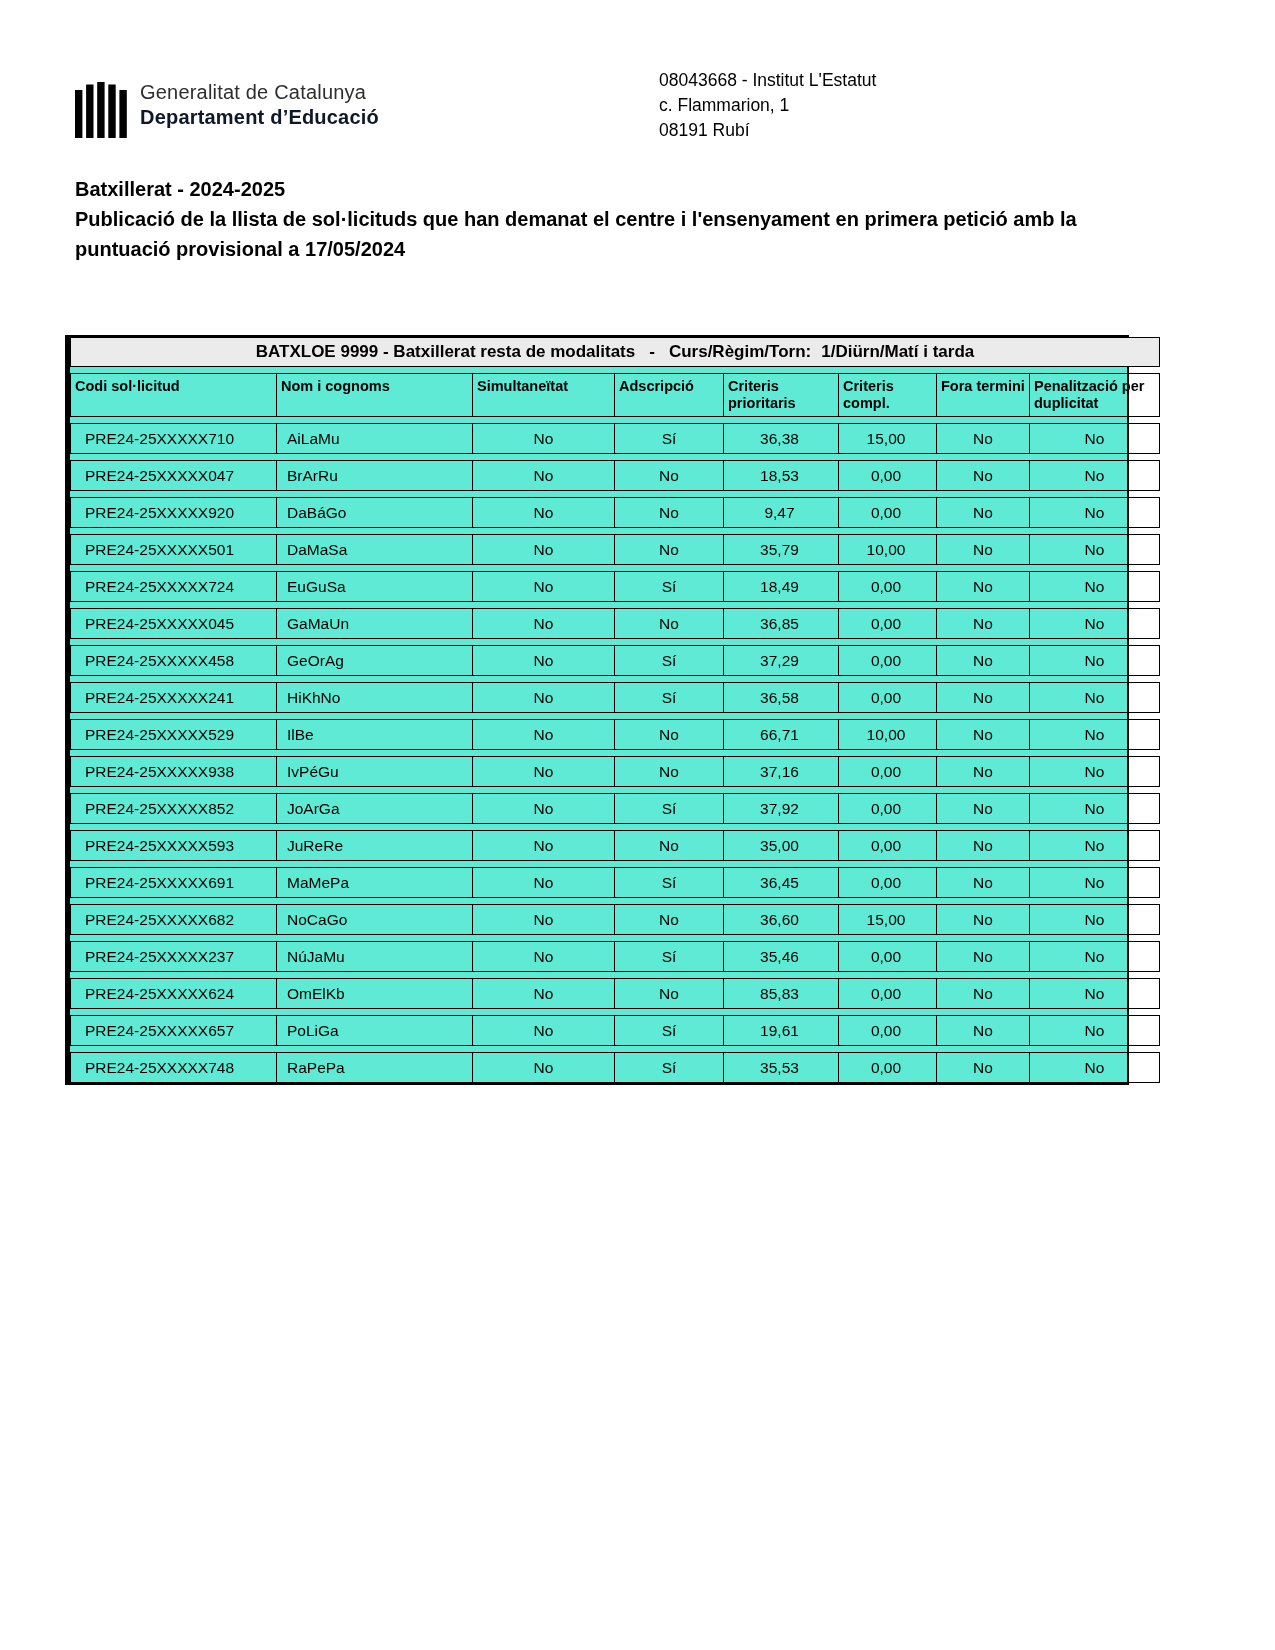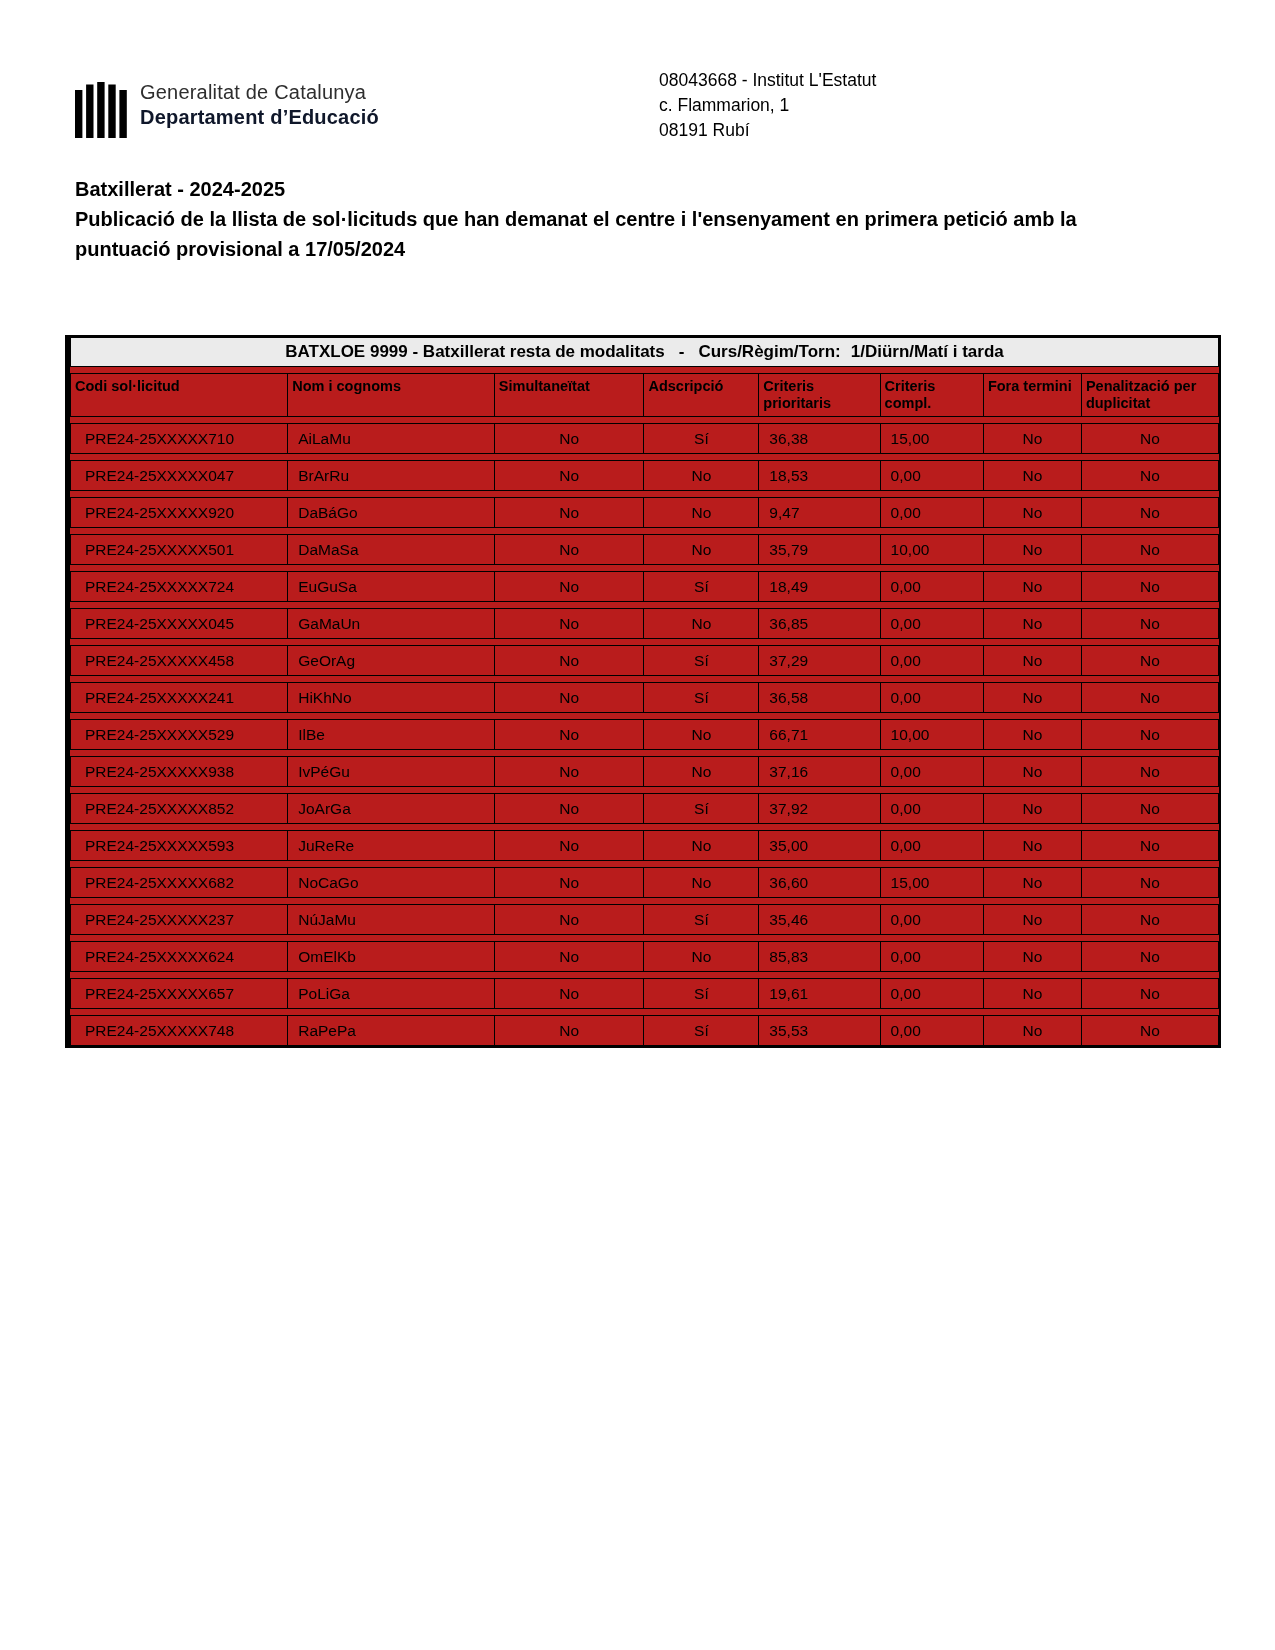--- a/index.html
+++ b/index.html
@@ -16,42 +16,42 @@
   .brand-text .l2 { font-size:20px; font-weight:bold; color:#0f172a; letter-spacing:.2px; line-height:25px; }
 
   
   .center-info { position:absolute; left:659px; top:68px; font-size:17.5px; line-height:25px; }
 
   
   .title-block { position:absolute; left:75px; top:174px; width:1045px;
                  font-size:20px; font-weight:bold; line-height:30px; }
 
   
-  .table-wrap { position:absolute; left:65px; top:335px; width:1156px;
-                border:2px solid #000; border-left-width:5px; background:#b91c1c; }
+  .table-wrap { position:absolute; left:65px; top:335px; width:1064px;
+                border:2px solid #000; border-left-width:5px; background:#5eead4; }
   table { width:100%; table-layout:fixed; border-collapse:separate; border-spacing:0 6px; margin:-6px 0; }
   col.c0{width:207px} col.c1{width:196px} col.c2{width:142px} col.c3{width:109px}
   col.c4{width:115px} col.c5{width:98px}  col.c6{width:93px}  col.c7{width:130px}
 
   th, td { border:1px solid #000; border-left:none; overflow:hidden; }
   tr > *:first-child { border-left:1px solid #000; }
 
   tr.band td { background:#ebebeb; font-weight:bold; font-size:17px;
                text-align:center; padding:3px 6px; line-height:22px; }
   .band-sep { margin:0 14px; }
   .band-label { margin-right:10px; }
 
   thead tr.cols th { font-weight:bold; font-size:14.5px; vertical-align:top;
                      text-align:left; padding:4px 4px; line-height:17px; }
   tbody td { font-size:15.5px; padding:5px 10px; line-height:19px; }
 
   th.c0, td.c0 { text-align:left; padding-left:14px; }
   th.c1, td.c1 { text-align:left; padding-left:10px; }
   td.c2, td.c3, td.c6, td.c7 { text-align:center; }
-  td.c4, td.c5 { text-align:left; padding-right:13px; }
+  td.c4, td.c5 { text-align:center; padding-right:13px; }
 </style>
 </head>
 <body>
 
 <div class="brand">
   <svg class="brand-logo" viewBox="0 0 52 58" aria-hidden="true">
     <g fill="#000000">
       <rect x="0" y="10" width="7.4" height="48"></rect>
       <rect x="11.1" y="4.5" width="7.4" height="53.5"></rect>
       <rect x="22.2" y="2" width="7.4" height="56"></rect>
@@ -220,20 +220,30 @@
           <td class="c0">PRE24-25XXXXX593</td>
           <td class="c1">JuReRe</td>
           <td class="c2">No</td>
           <td class="c3">No</td>
           <td class="c4">35,00</td>
           <td class="c5">0,00</td>
           <td class="c6">No</td>
           <td class="c7">No</td>
         </tr>
         <tr>
+          <td class="c0">PRE24-25XXXXX691</td>
+          <td class="c1">MaMePa</td>
+          <td class="c2">No</td>
+          <td class="c3">Sí</td>
+          <td class="c4">36,45</td>
+          <td class="c5">0,00</td>
+          <td class="c6">No</td>
+          <td class="c7">No</td>
+        </tr>
+        <tr>
           <td class="c0">PRE24-25XXXXX682</td>
           <td class="c1">NoCaGo</td>
           <td class="c2">No</td>
           <td class="c3">No</td>
           <td class="c4">36,60</td>
           <td class="c5">15,00</td>
           <td class="c6">No</td>
           <td class="c7">No</td>
         </tr>
         <tr>

